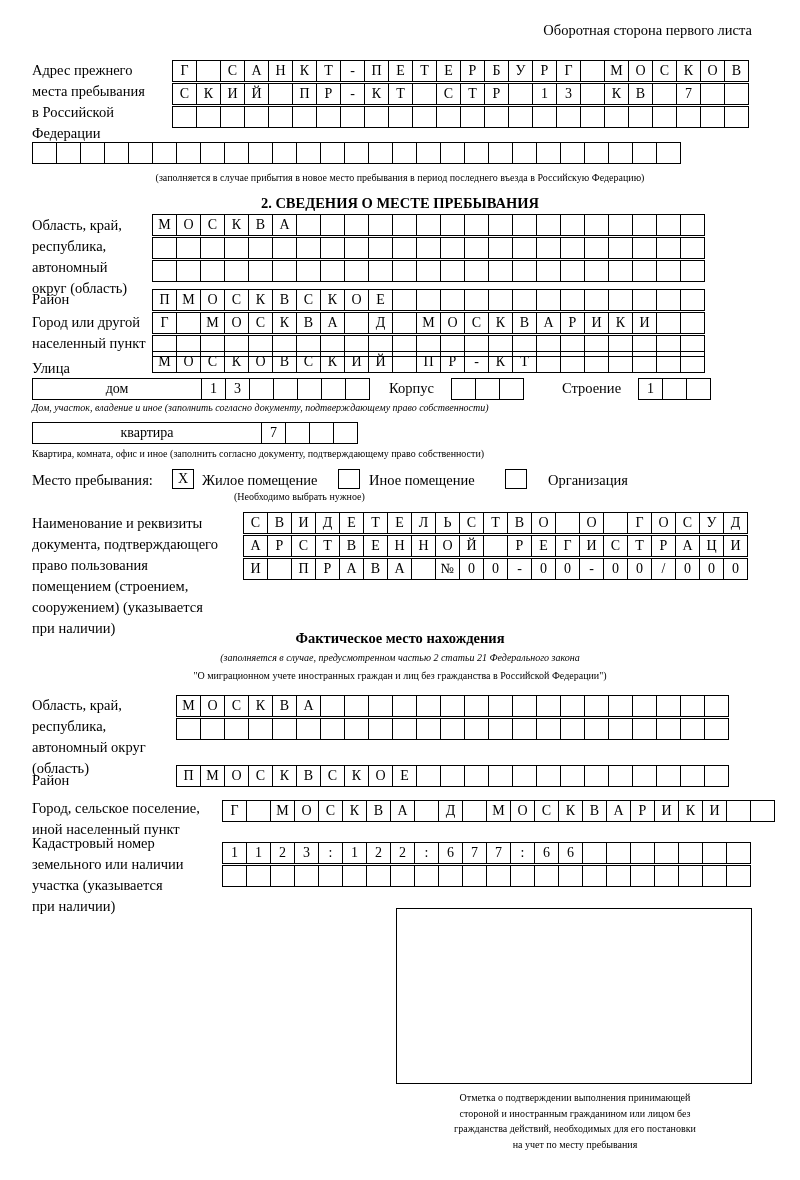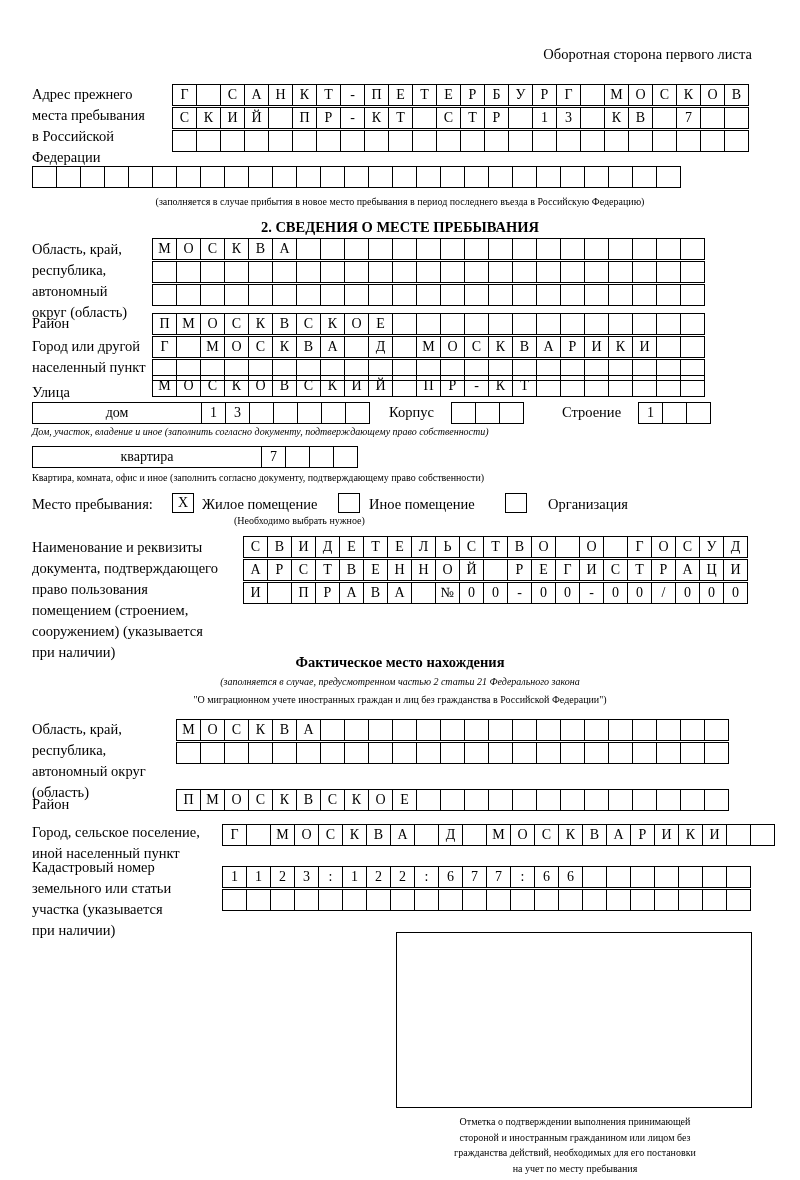--- a/index.html
+++ b/index.html
@@ -4,21 +4,21 @@
 <style>
   html,body{margin:0;padding:0;}
   body{
     width:800px;height:1180px;
     background:#ffffff;
     font-family:"Liberation Serif", serif;
     color:#000;
     position:relative;
     overflow:hidden;
   }
-  .page{position:relative;width:800px;height:1128px;margin-top:24px;}
+  .page{position:relative;width:800px;height:1128px;}
 
   .hdr-right{
     position:absolute;top:22px;right:48px;
     font-size:14.5px;
   }
 
   .lbl{font-size:14.5px;line-height:1.45;}
   .center{text-align:center;}
   .bold{font-weight:bold;}
   .cell{
@@ -606,21 +606,21 @@
       <div class="cell">Р</div>
       <div class="cell">И</div>
       <div class="cell">К</div>
       <div class="cell">И</div>
       <div class="cell"></div>
       <div class="cell"></div>
     </div>
 
   <div class="abs lbl" style="left:32px;top:833px;width:180px;">
     <div>Кадастровый номер</div>
-    <div>земельного или статьи</div>
+    <div>земельного или наличии</div>
     <div>участка (указывается</div>
     <div>при наличии)</div>
   </div>
   <div class="row" id="al-cad-0" style="left:222px;top:842px;">
       <div class="cell">1</div>
       <div class="cell">1</div>
       <div class="cell">2</div>
       <div class="cell">3</div>
       <div class="cell">:</div>
       <div class="cell">1</div>

